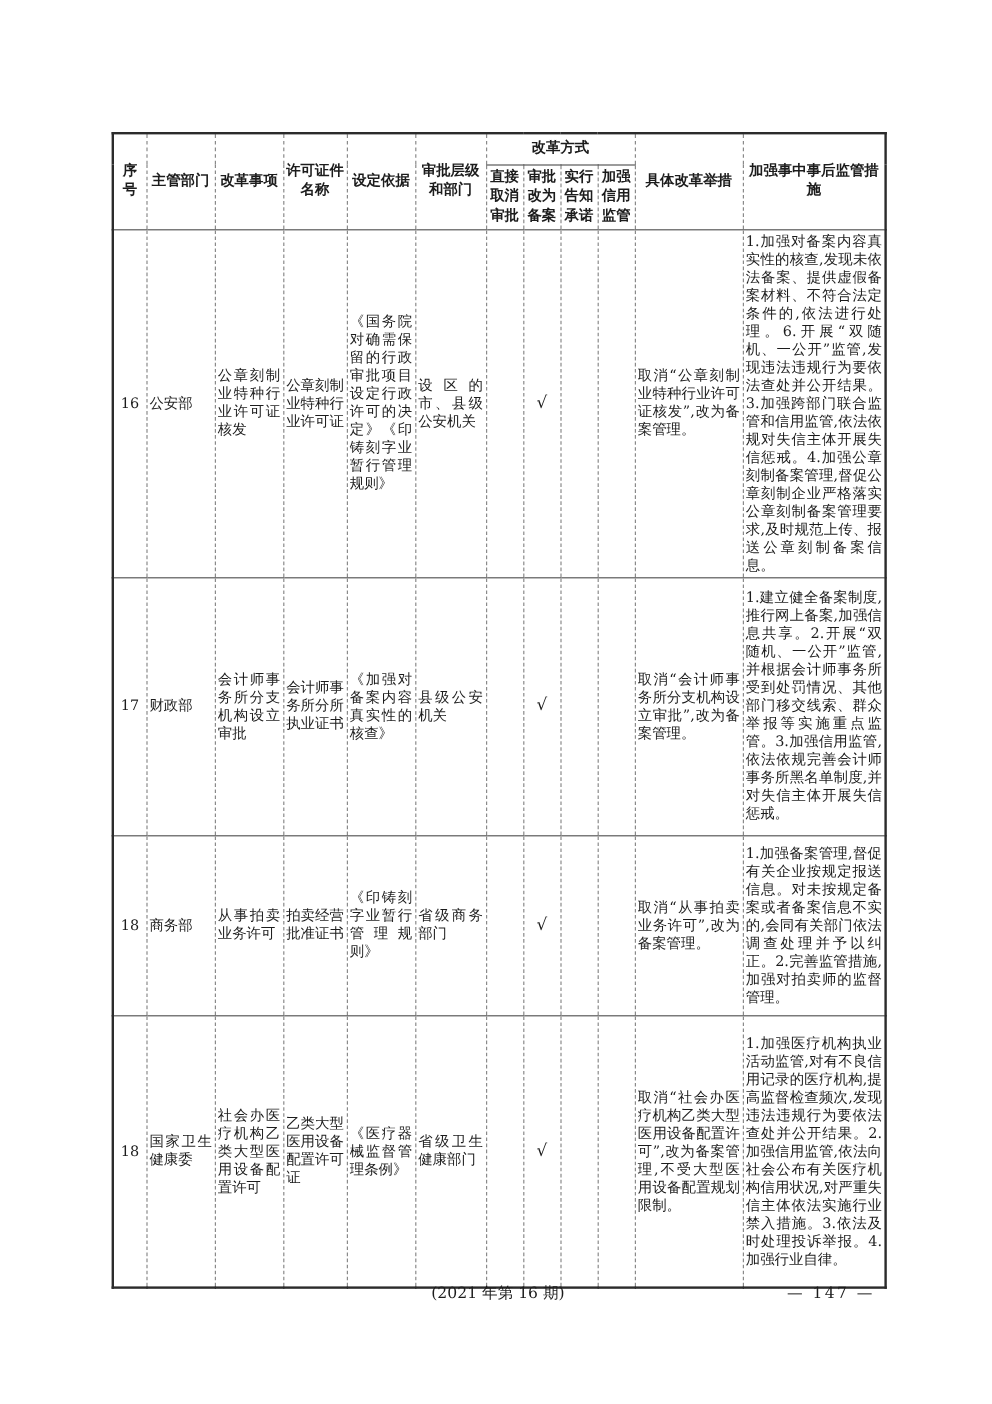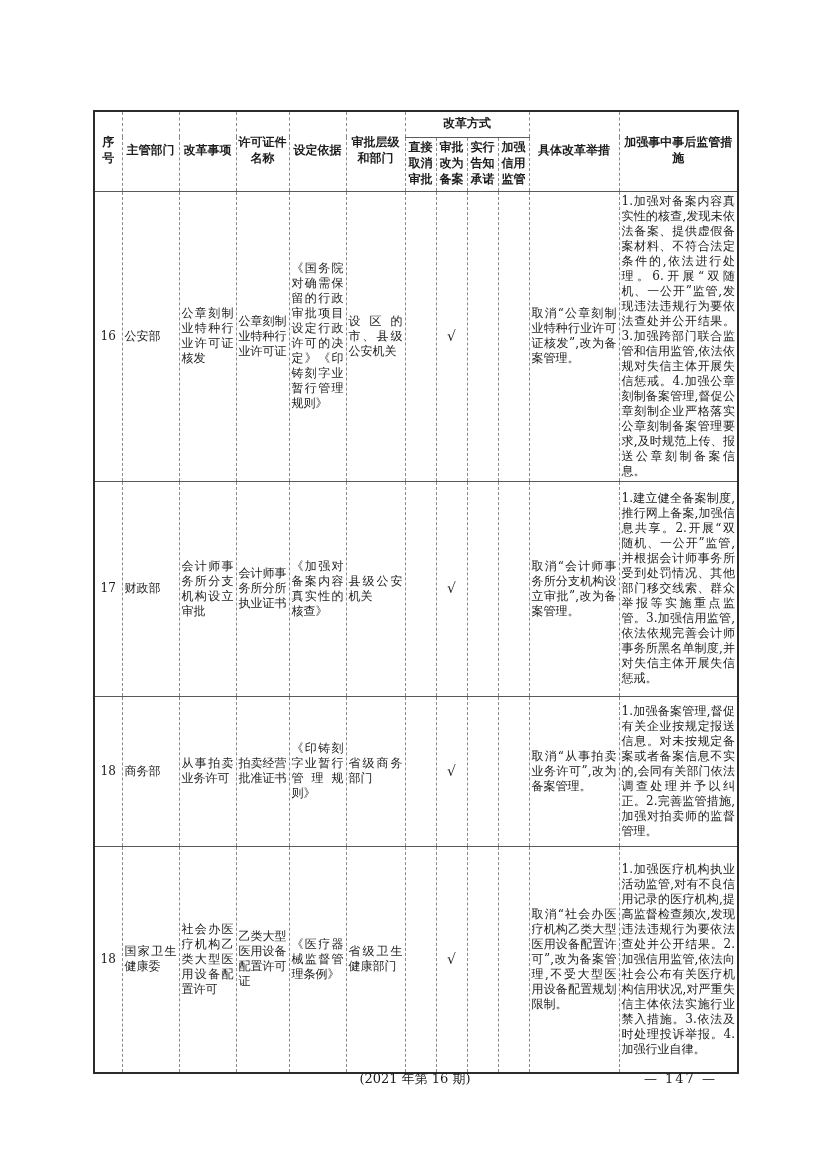--- a/index.html
+++ b/index.html
@@ -51,21 +51,21 @@
     font-size: 13px;
     line-height: 18px;
   }
   .footer .issue {
     display: block;
     text-align: center;
     width: 100%;
   }
   .footer .pagenum {
     position: absolute;
-    right: 20px; top: 0;
+    right: 8px; top: 0;
     letter-spacing: 2px;
   }
 </style>
 </head>
 <body>
 
 <div class="page">
 
   <table class="reform">
     <colgroup>

